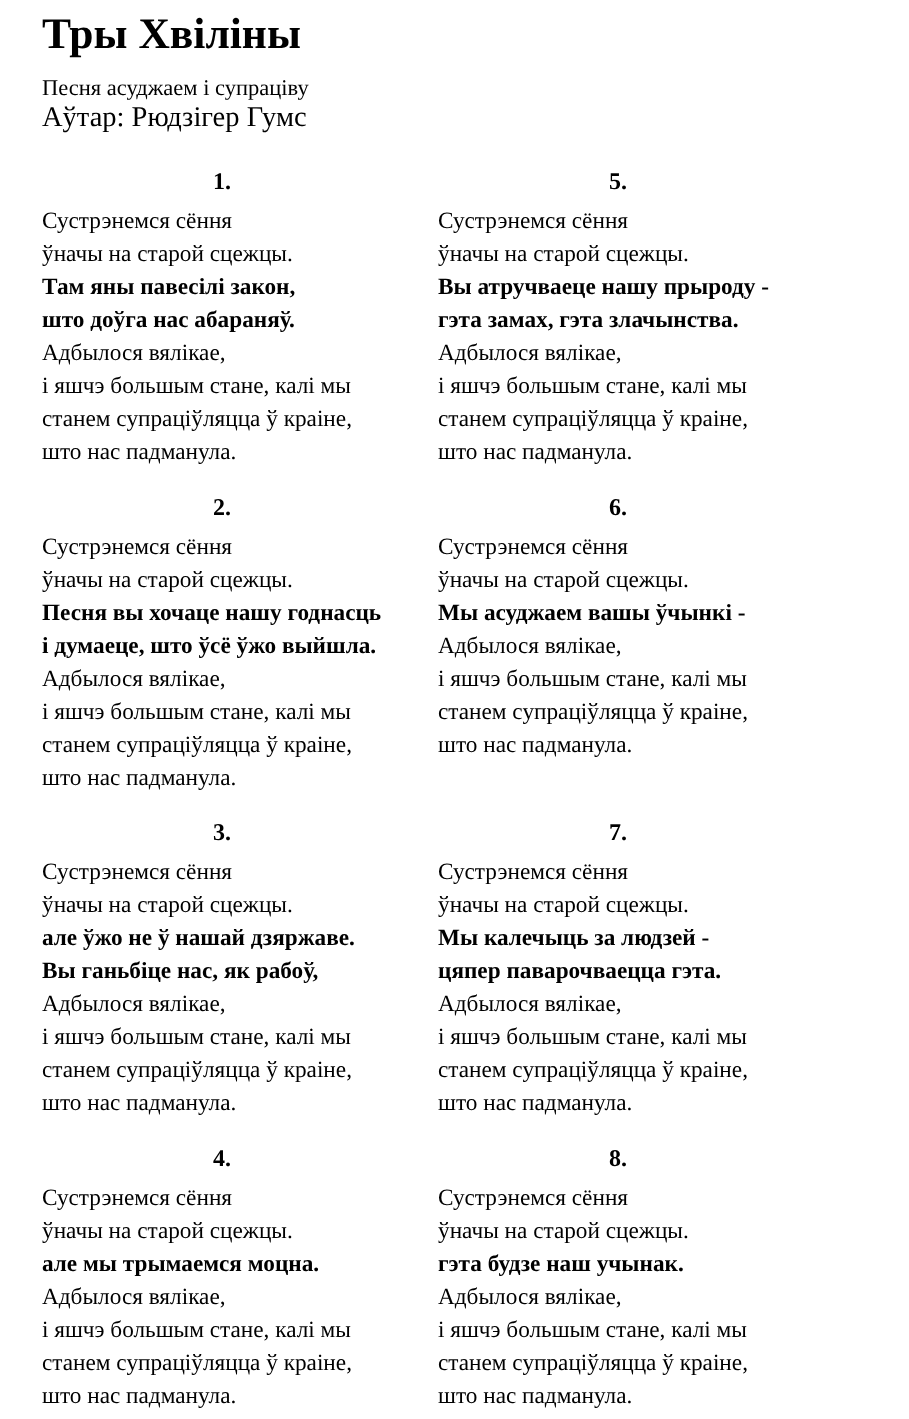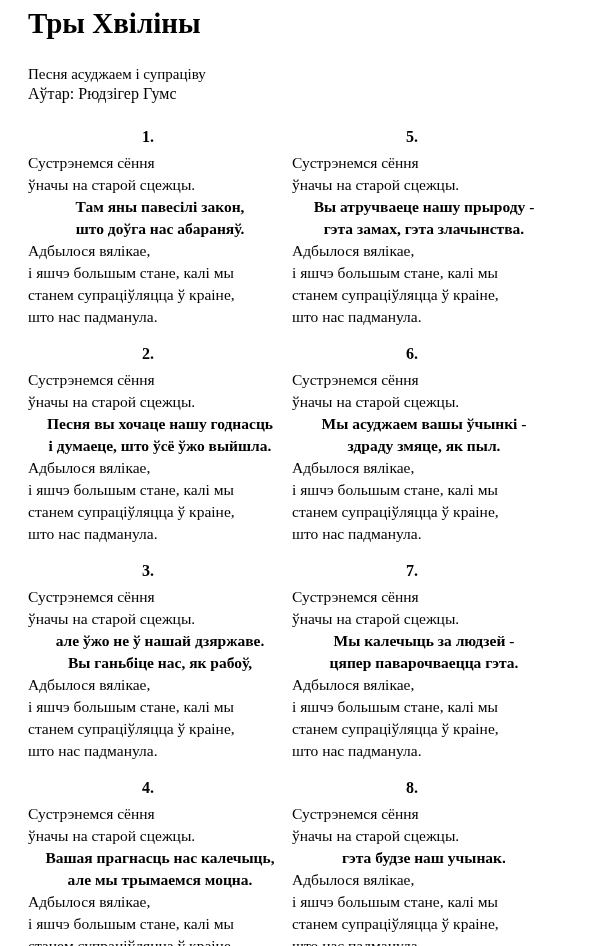--- a/index.html
+++ b/index.html
@@ -12,29 +12,29 @@
   .page {
     width: 606px;
     min-height: 946px;
     box-sizing: border-box;
     padding: 6px 26px 10px 28px;
   }
   .title {
     font-size: 29px;
     font-weight: bold;
     line-height: 34px;
-    margin: 0 0 24px 0;
+    margin: 0 0 9px 0;
     font-family: Liberation Serif, serif;
   }
   .subtitle {
     font-size: 15px;
     line-height: 20px;
   }
   .author {
-    font-size: 16px;
+    font-size: 19px;
     line-height: 20px;
   }
   .verses {
     margin-top: 22px;
     display: grid;
     grid-template-columns: 264px 264px;
     grid-template-rows: repeat(4, auto);
     grid-auto-flow: column;
   }
   .verse {
@@ -49,21 +49,20 @@
     margin-bottom: 4px;
   }
   .verse .line,
   .verse .bold {
     font-size: 15.5px;
     line-height: 22px;
     white-space: nowrap;
   }
   .verse .bold {
     font-weight: bold;
-    text-align: center;
   }
 </style>
 </head>
 <body>
 
 <div class="page">
   <h1 class="title">Тры Хвіліны</h1>
   <div class="subtitle">Песня асуджаем і супраціву</div>
   <div class="author">Аўтар: Рюдзігер Гумс</div>
 
@@ -98,21 +97,20 @@
         <div class="bold">Вы ганьбіце нас, як рабоў,</div>
         <div class="line">Адбылося вялікае,</div>
         <div class="line">і яшчэ большым стане, калі мы</div>
         <div class="line">станем супраціўляцца ў краіне,</div>
         <div class="line">што нас падманула.</div>
       </div>
       <div class="verse">
         <div class="vnum">4.</div>
         <div class="line">Сустрэнемся сёння</div>
         <div class="line">ўначы на старой сцежцы.</div>
-        <div class="bold">Вашая прагнасць нас калечыць,</div>
         <div class="bold">але мы трымаемся моцна.</div>
         <div class="line">Адбылося вялікае,</div>
         <div class="line">і яшчэ большым стане, калі мы</div>
         <div class="line">станем супраціўляцца ў краіне,</div>
         <div class="line">што нас падманула.</div>
       </div>
       <div class="verse">
         <div class="vnum">5.</div>
         <div class="line">Сустрэнемся сёння</div>
         <div class="line">ўначы на старой сцежцы.</div>
@@ -121,21 +119,20 @@
         <div class="line">Адбылося вялікае,</div>
         <div class="line">і яшчэ большым стане, калі мы</div>
         <div class="line">станем супраціўляцца ў краіне,</div>
         <div class="line">што нас падманула.</div>
       </div>
       <div class="verse">
         <div class="vnum">6.</div>
         <div class="line">Сустрэнемся сёння</div>
         <div class="line">ўначы на старой сцежцы.</div>
         <div class="bold">Мы асуджаем вашы ўчынкі -</div>
-        <div class="bold">здраду змяце, як пыл.</div>
         <div class="line">Адбылося вялікае,</div>
         <div class="line">і яшчэ большым стане, калі мы</div>
         <div class="line">станем супраціўляцца ў краіне,</div>
         <div class="line">што нас падманула.</div>
       </div>
       <div class="verse">
         <div class="vnum">7.</div>
         <div class="line">Сустрэнемся сёння</div>
         <div class="line">ўначы на старой сцежцы.</div>
         <div class="bold">Мы калечыць за людзей -</div>

